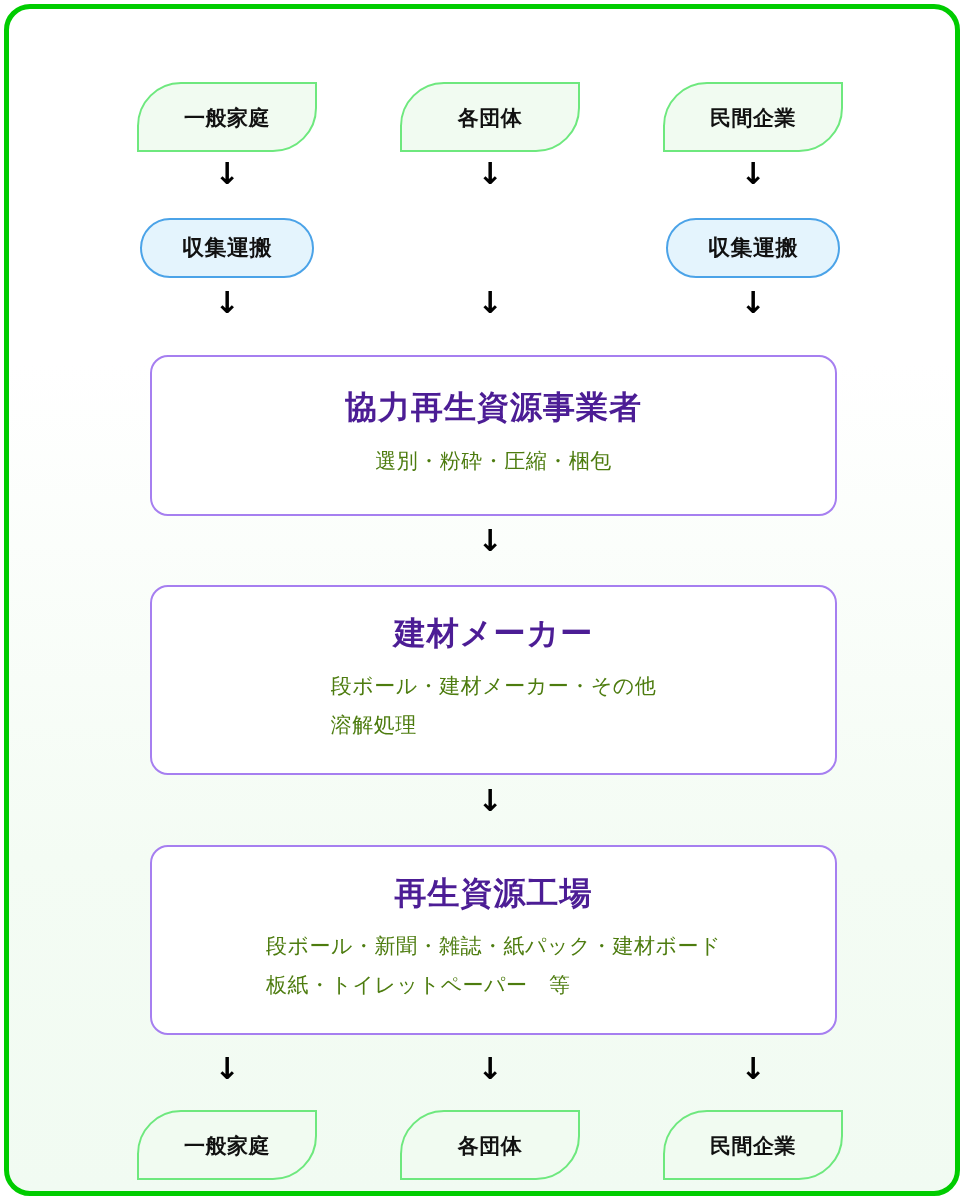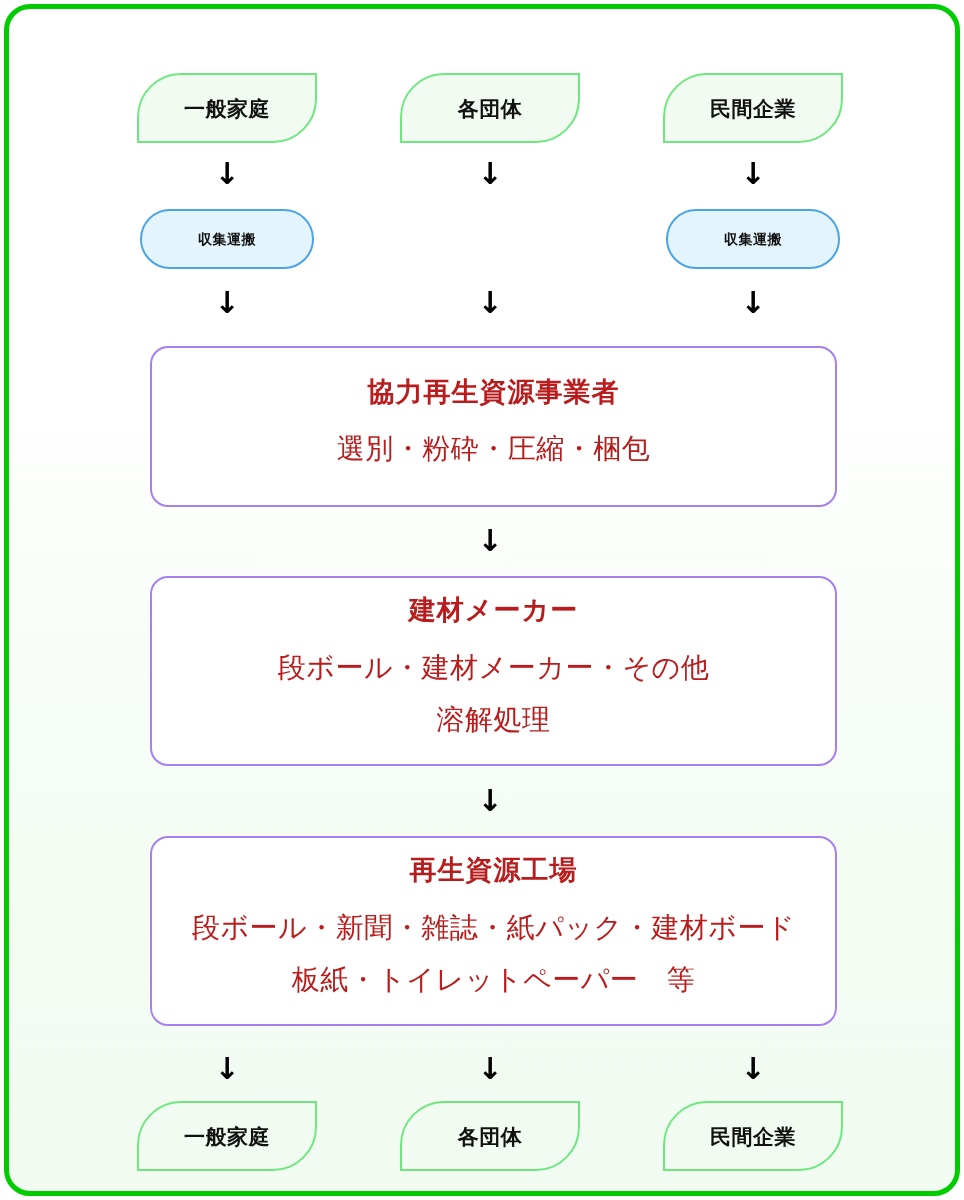--- a/index.html
+++ b/index.html
@@ -38,20 +38,21 @@
   }
 
   
   .node {
     position: absolute;
     box-sizing: border-box;
     display: flex;
     flex-direction: column;
     align-items: center;
     justify-content: center;
+    margin-top: 9px;
   }
 
   
   .leaf {
     background: #f1fbf1;
     border: 2.5px solid #6ee87e;
     border-radius: 44px 0 44px 0;
   }
   .leaf .label {
     font-size: 21px;
@@ -61,49 +62,48 @@
     line-height: 1;
   }
 
   
   .pill {
     background: #e4f4fd;
     border: 2.5px solid #4ba3e8;
     border-radius: 999px;
   }
   .pill .label {
-    font-size: 14px;
+    font-size: 22px;
     font-weight: 700;
     color: #111111;
     letter-spacing: 0.5px;
     line-height: 1;
   }
 
   
   .procbox {
     background: #ffffff;
     border: 2.5px solid #a67ff0;
     border-radius: 18px;
   }
   .procbox .title {
-    font-size: 27px;
+    font-size: 32px;
     font-weight: 700;
-    color: #b91c1c;
+    color: #4c1d95;
     letter-spacing: 1px;
     line-height: 1.1;
     margin: 0 0 16px 0;
   }
   .procbox .sub {
-    font-size: 28px;
+    font-size: 21px;
     font-weight: 400;
-    color: #b91c1c;
+    color: #4d7c0f;
     letter-spacing: 0.5px;
     line-height: 1.85;
     margin: 0;
-    text-align: center;
     white-space: pre;
   }
 
   
   .arrow {
     position: absolute;
     display: flex;
     align-items: center;
     justify-content: center;
     color: #000000;

